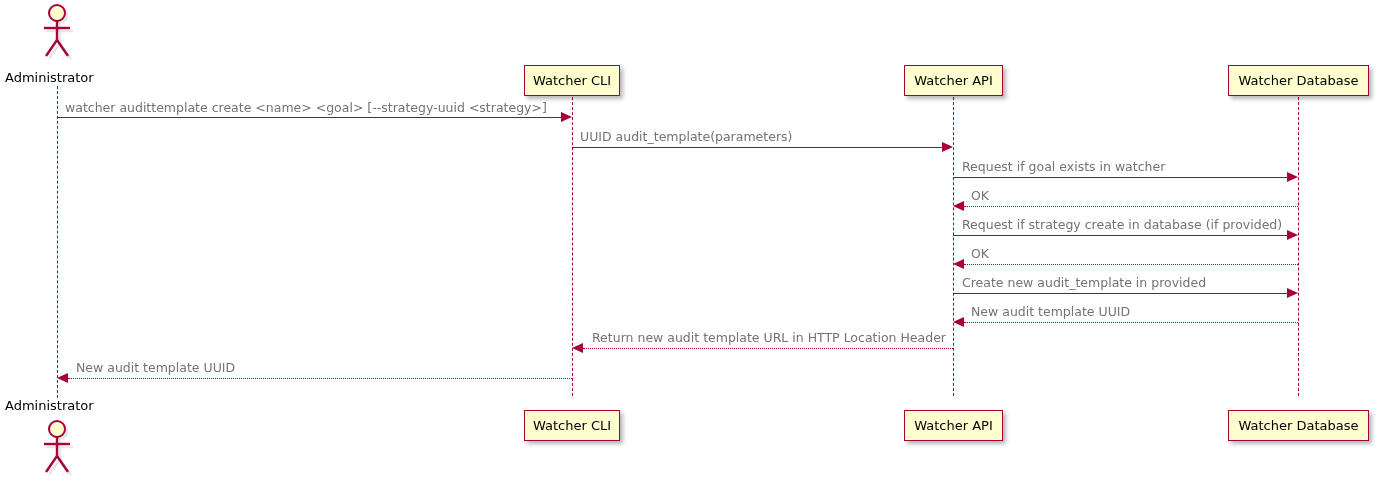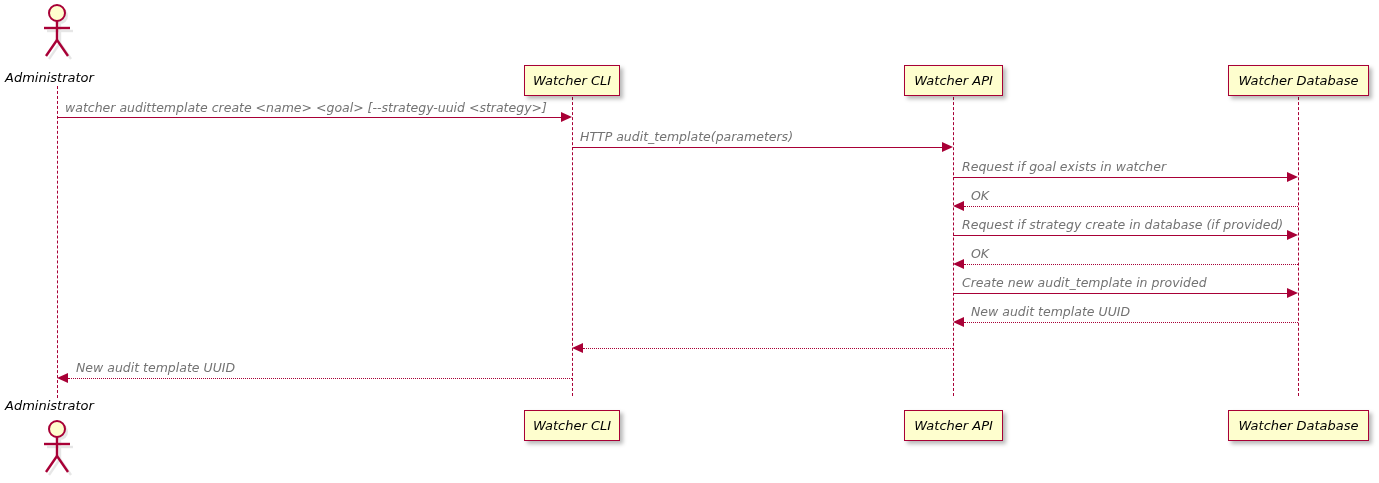--- a/index.html
+++ b/index.html
@@ -9,21 +9,20 @@
   }
   body {
     font-family: "DejaVu Sans", sans-serif;
   }
   #diagram {
     position: relative;
     width: 1379px;
     height: 483px;
     background: #FFFFFF;
     overflow: hidden;
-    font-style: italic;
   }
   .lifeline {
     position: absolute;
     width: 0;
     border-left: 1px dashed #A80036;
   }
   .pbox {
     position: absolute;
     box-sizing: border-box;
     background: #FEFECE;
@@ -118,21 +117,21 @@
   <div class="pbox" style="left:1228px; top:51px; width:141px; height:31px;">
     <span>Watcher Database</span>
   </div>
 
   <div class="msg-line" style="left:57px; top:117px; width:506px;"></div>
   <div class="arrow-head right" style="left:561px; top:112px;"></div>
   <div class="msg-label" style="left:65px; top:102px;">watcher audittemplate create &lt;name&gt; &lt;goal&gt; [--strategy-uuid &lt;strategy&gt;]</div>
 
   <div class="msg-line" style="left:572px; top:147px; width:372px;"></div>
   <div class="arrow-head right" style="left:942px; top:142px;"></div>
-  <div class="msg-label" style="left:580px; top:131px;">HTTP audit_template(parameters)</div>
+  <div class="msg-label" style="left:580px; top:131px;">UUID audit_template(parameters)</div>
 
   <div class="msg-line" style="left:953px; top:177px; width:336px;"></div>
   <div class="arrow-head right" style="left:1287px; top:172px;"></div>
   <div class="msg-label" style="left:962px; top:161px;">Request if goal exists in watcher</div>
 
   <div class="msg-line dotted" style="left:964px; top:206px; width:334px;"></div>
   <div class="arrow-head left" style="left:953px; top:201px;"></div>
   <div class="msg-label" style="left:971px; top:190px;">OK</div>
 
   <div class="msg-line" style="left:953px; top:235px; width:336px;"></div>
@@ -146,20 +145,21 @@
   <div class="msg-line" style="left:953px; top:293px; width:336px;"></div>
   <div class="arrow-head right" style="left:1287px; top:288px;"></div>
   <div class="msg-label" style="left:962px; top:277px;">Create new audit_template in provided</div>
 
   <div class="msg-line dotted" style="left:964px; top:322px; width:334px;"></div>
   <div class="arrow-head left" style="left:953px; top:317px;"></div>
   <div class="msg-label" style="left:971px; top:306px;">New audit template UUID</div>
 
   <div class="msg-line dotted" style="left:583px; top:348px; width:370px;"></div>
   <div class="arrow-head left" style="left:572px; top:343px;"></div>
+  <div class="msg-label" style="left:592px; top:332px;">Return new audit template URL in HTTP Location Header</div>
 
   <div class="msg-line dotted" style="left:68px; top:378px; width:504px;"></div>
   <div class="arrow-head left" style="left:57px; top:373px;"></div>
   <div class="msg-label" style="left:76px; top:362px;">New audit template UUID</div>
 
   <div class="actor-label" style="left:5px; top:398px;">Administrator</div>
   <div class="actor" style="left:37px; top:420px;">
     <svg width="40" height="56" viewBox="0 0 40 56" xmlns="http://www.w3.org/2000/svg">
       <g transform="translate(3,3)" opacity="0.20">
         <circle cx="20" cy="9" r="8" fill="#888888" stroke="none"></circle>

